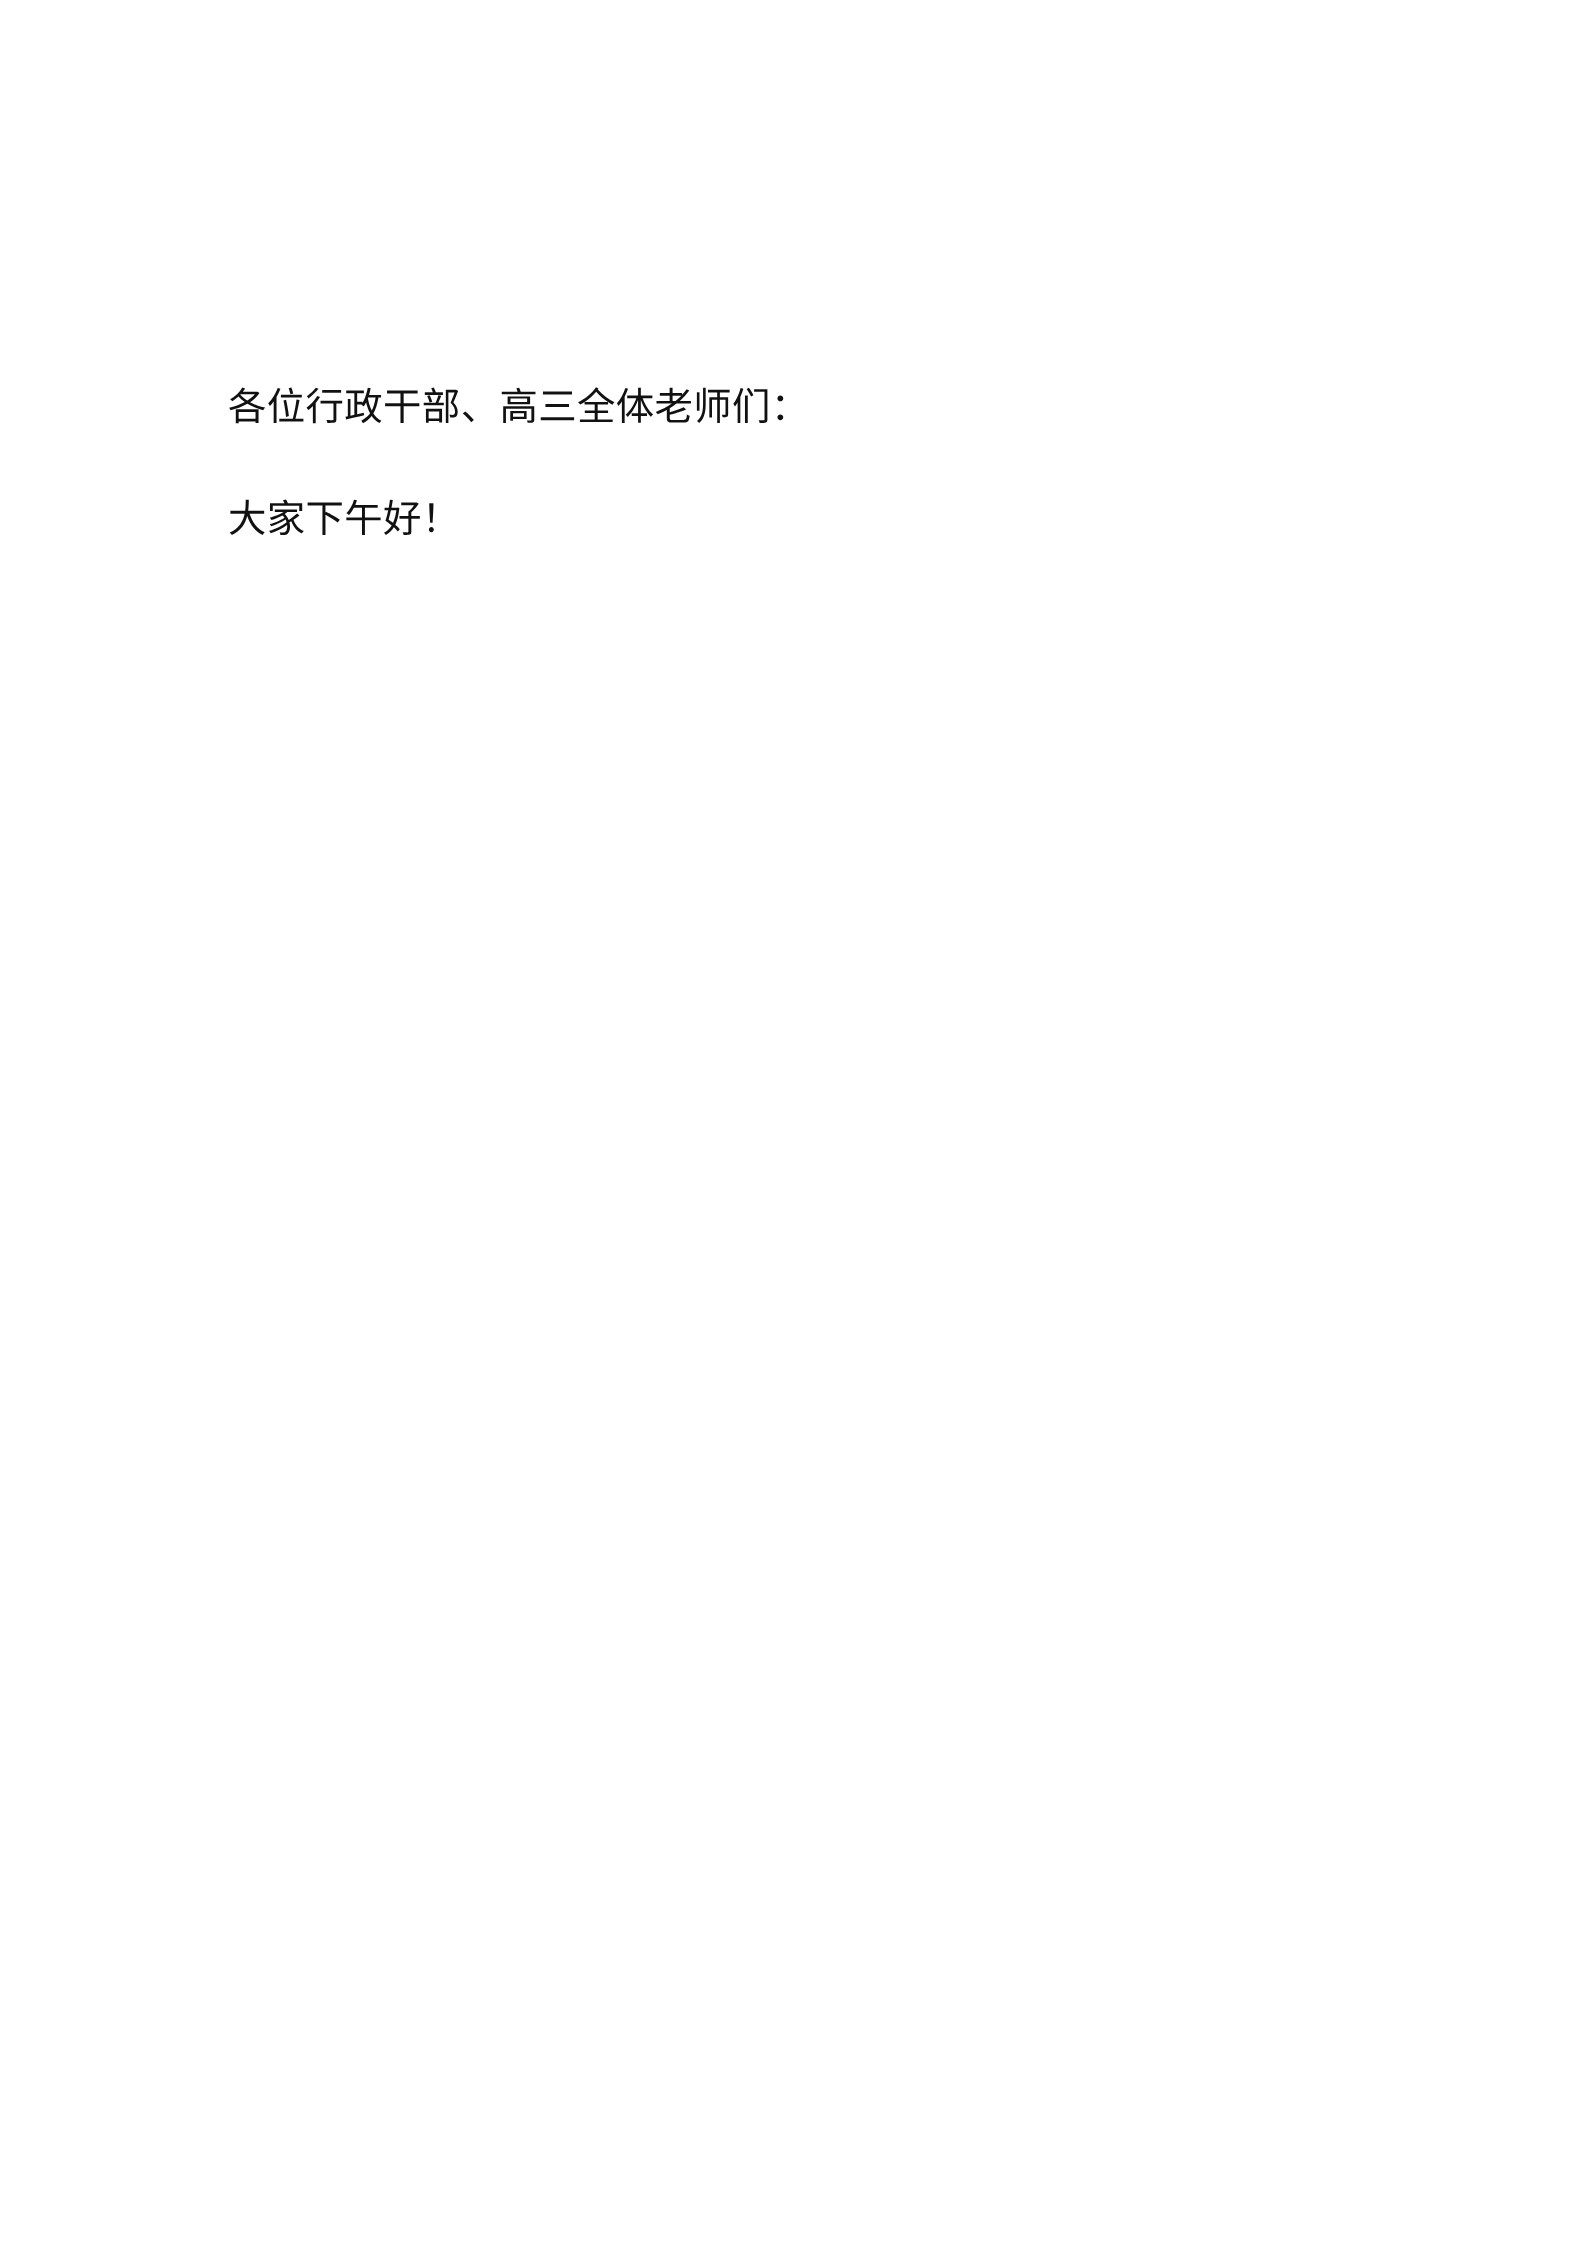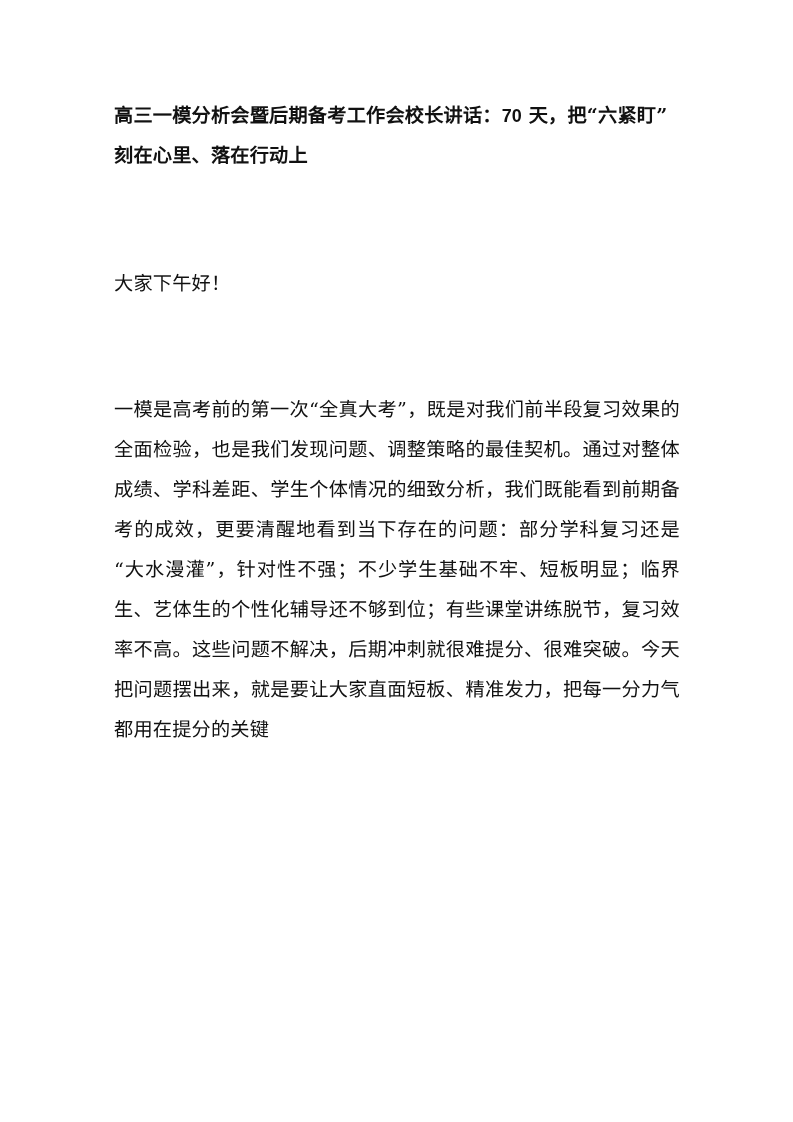--- a/index.html
+++ b/index.html
@@ -40,21 +40,21 @@
     line-height: 40px;
     letter-spacing: 0.2px;
     text-align: justify;
     text-justify: inter-ideograph;
     margin: 0;
     color: #111111;
     word-break: break-all;
   }
 
   .para + .para {
-    margin-top: 0;
+    margin-top: 16px;
   }
 
   
   .doc-title {
     font-family: "DejaVu Serif", "Liberation Serif", serif;
     font-size: 19.2px;
     line-height: 40px;
     letter-spacing: 0.2px;
     text-align: justify;
     text-justify: inter-ideograph;
@@ -76,28 +76,27 @@
   .gap-para                { height: 40px; }
 
   .spacer { width: 100%; }
 </style>
 </head>
 <body>
 
 <div class="page">
   <div class="content">
 
-    <h1 class="doc-title"><span>高三一模分析会暨后期备考工作会校长讲话：</span><span class="num">70</span><span> 天，把“六紧盯”</span><br><span>刻在心里、落在行动上</span></h1>
 
     <div class="spacer gap-title-to-salutation"></div>
 
+    <p class="para">各位行政干部、高三全体老师们：</p>
 
     <p class="para">大家下午好！</p>
 
     <div class="spacer gap-greeting-to-body"></div>
 
 
     <div class="spacer gap-para"></div>
 
-    <p class="para">一模是高考前的第一次“全真大考”，既是对我们前半段复习效果的全面检验，也是我们发现问题、调整策略的最佳契机。通过对整体成绩、学科差距、学生个体情况的细致分析，我们既能看到前期备考的成效，更要清醒地看到当下存在的问题：部分学科复习还是“大水漫灌”，针对性不强；不少学生基础不牢、短板明显；临界生、艺体生的个性化辅导还不够到位；有些课堂讲练脱节，复习效率不高。这些问题不解决，后期冲刺就很难提分、很难突破。今天把问题摆出来，就是要让大家直面短板、精准发力，把每一分力气都用在提分的关键</p>
 
   </div>
 </div>
 
 </body></html>

